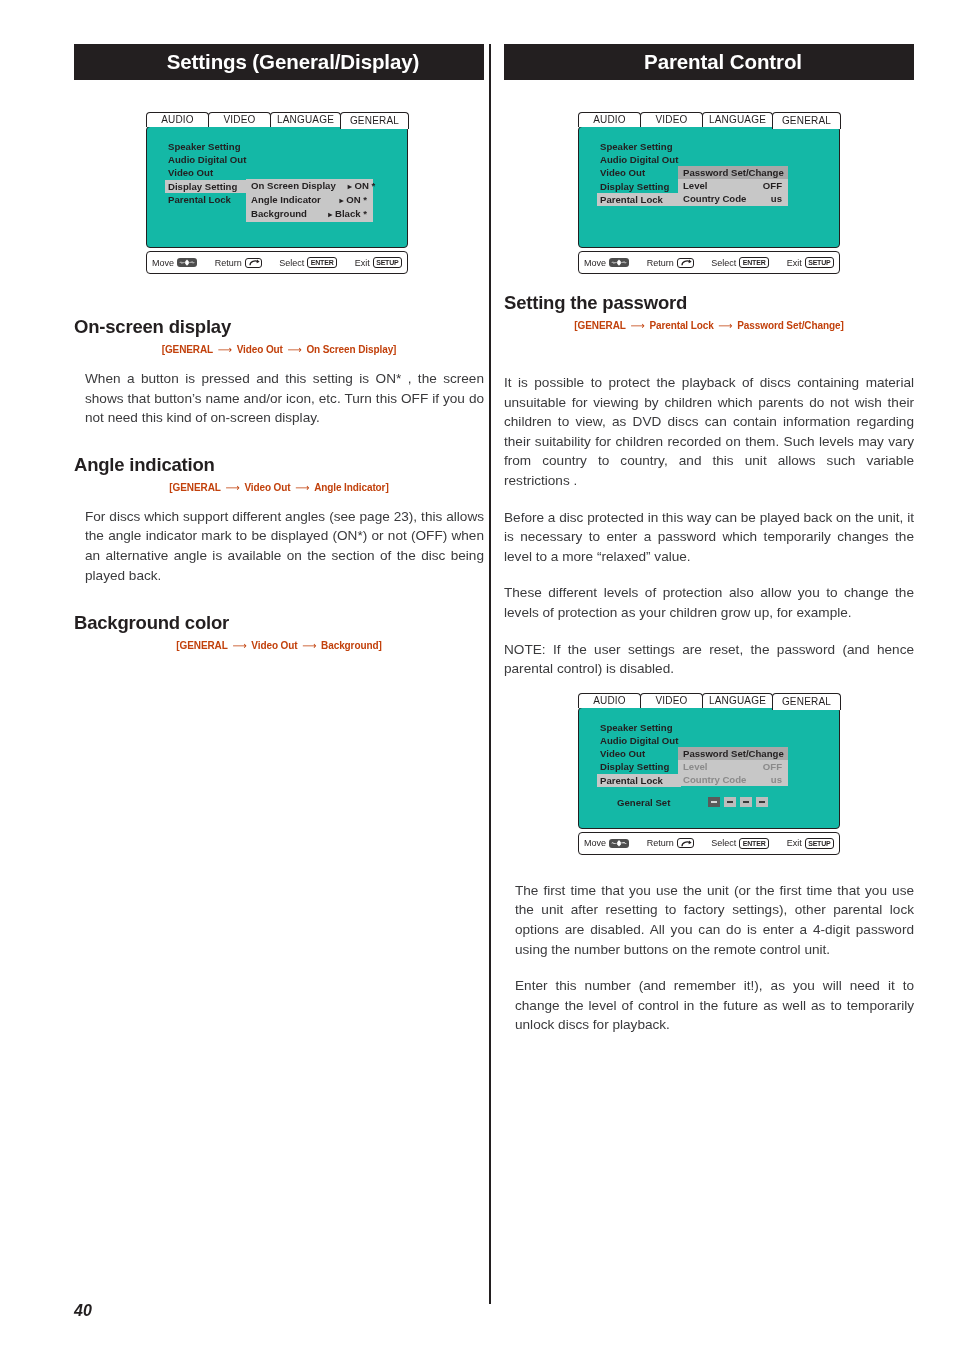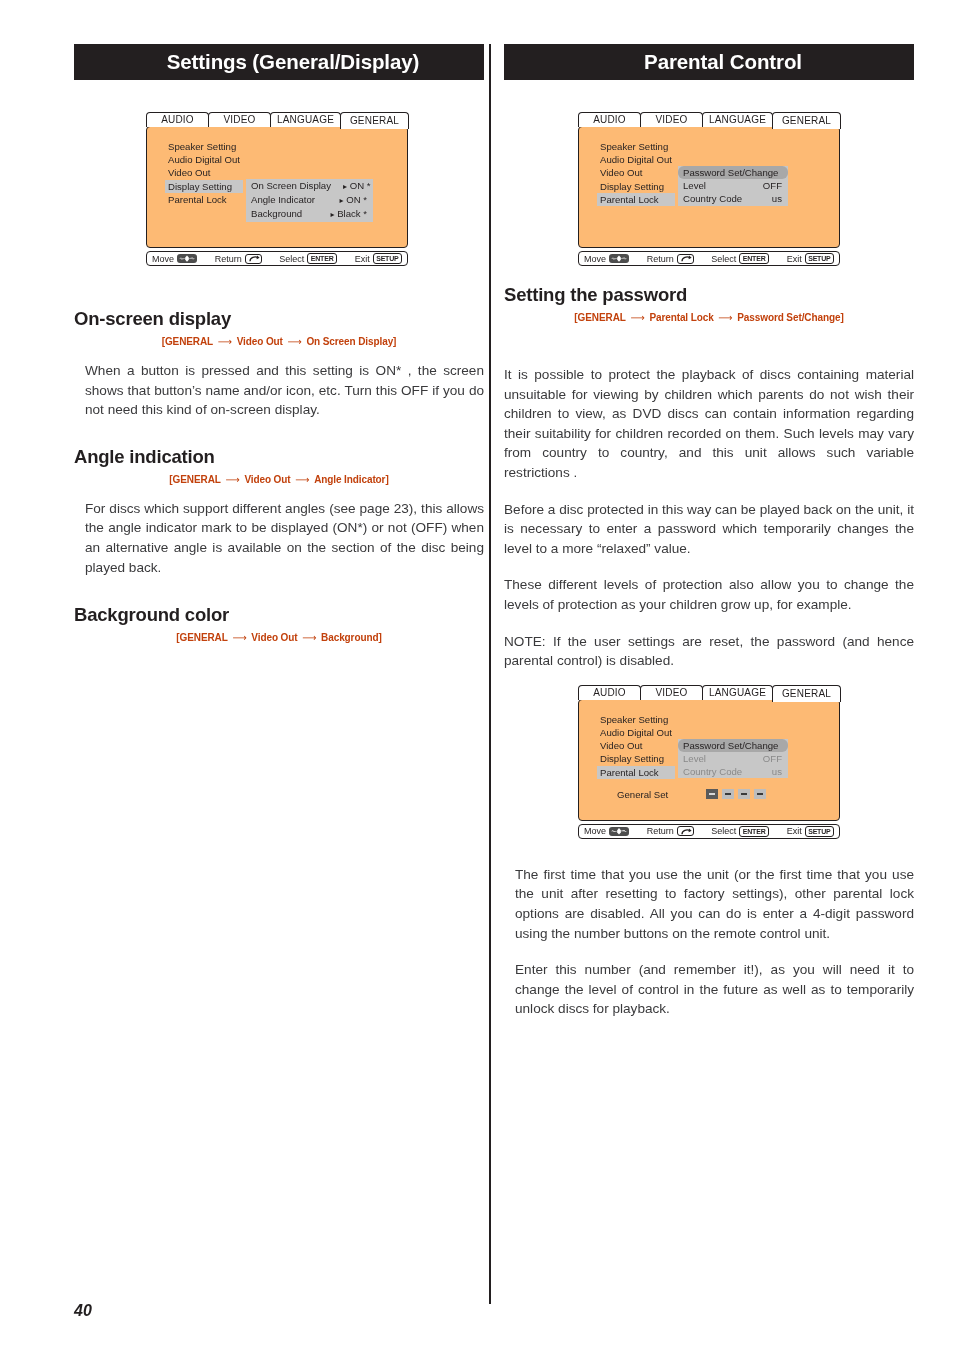--- a/index.html
+++ b/index.html
@@ -111,26 +111,27 @@
     position: relative;
     z-index: 4;
     margin-bottom: -2px;
     height: 17px;
     line-height: 15px;
   }
 
   .osd-panel {
     border: 1.3px solid #231f20;
     border-radius: 4px;
-    background: #fdba74;
+    background: #14b8a6;
     height: 122px;
     position: relative;
     margin-top: -1px;
     box-sizing: border-box;
     overflow: hidden;
+    font-weight: bold;
   }
 
   .osd-menu {
     position: absolute;
     left: 18px;
     top: 13px;
     font-size: 9.6px;
     line-height: 13.2px;
     color: #231f20;
   }
@@ -142,21 +143,20 @@
     background: #c7c7c7;
     font-size: 9.6px;
     line-height: 13.2px;
     color: #231f20;
     padding: 0 0 0 0;
   }
   .osd-sub-row {
     display: flex;
     white-space: nowrap;
     padding: 0 6px 0 5px;
-    border-radius: 6px;
   }
   .osd-sub-row.hl { background: #a8a8a8; }
   .osd-sub-row.dim { color: #8a8a8a; }
   .osd-sub-label { flex: 0 0 auto; }
   .osd-sub-val {
     margin-left: auto;
     padding-left: 12px;
     flex: 0 0 auto;
   }
   .osd-sub-val .tri { font-size: 8px; }
@@ -188,21 +188,21 @@
     height: 1.6px;
     background: #3a3a3a;
   }
   .pw-box.first::after { background: #d8d8d8; }
 
   
   .osd-footer {
     margin-top: 3px;
     border: 1.3px solid #231f20;
     border-radius: 4px;
-    height: 15px;
+    height: 23px;
     display: flex;
     font-size: 9px;
     color: #231f20;
     padding: 0 5px;
     box-sizing: border-box;
     background: #fff;
   }
   .ft-item { display: flex; align-items: center; white-space: nowrap; }
   .ft-sp { flex: 1 1 auto; }
   .ft-label { margin-right: 3px; }

